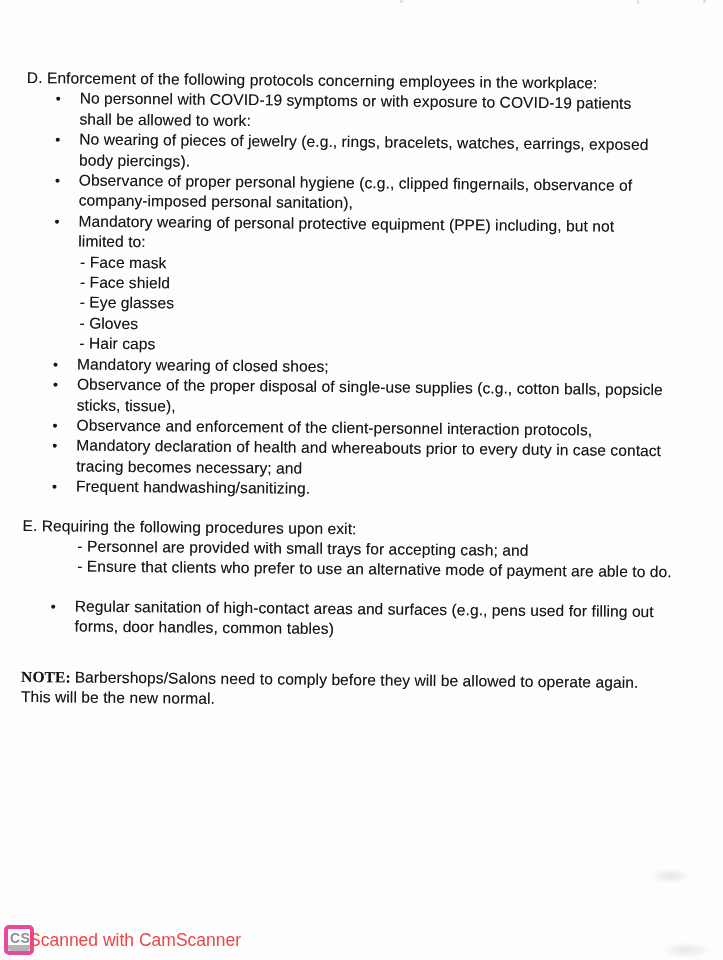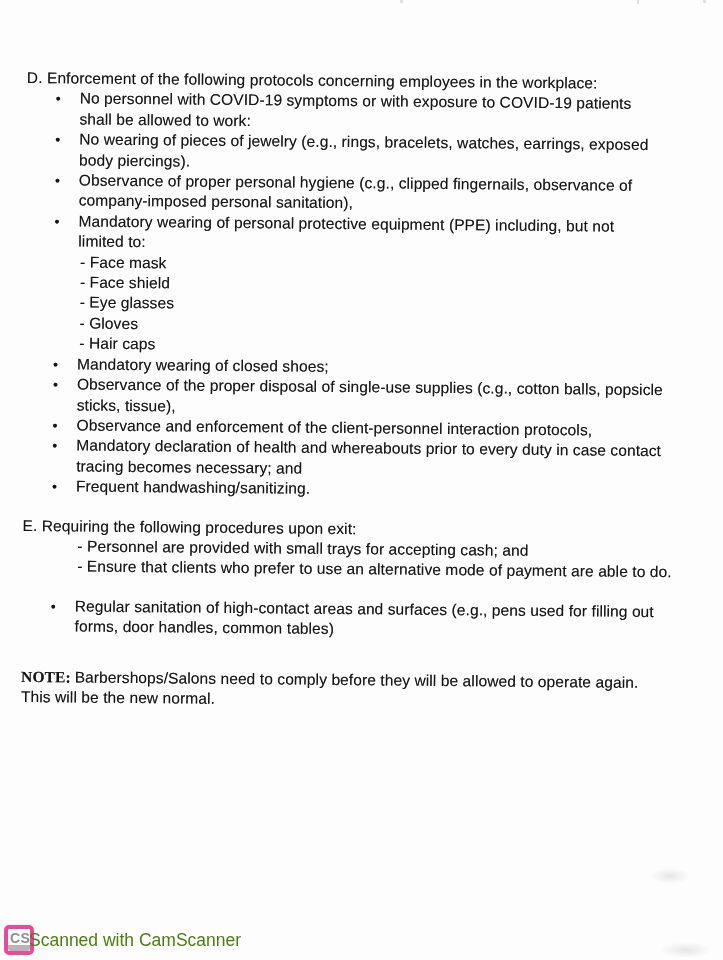--- a/index.html
+++ b/index.html
@@ -62,21 +62,21 @@
   }
   .cs-base {
     position: absolute; left: 0; right: 0; bottom: 0;
     height: 6px;
     background: #b5b5b5;
     border-radius: 0 0 3px 3px;
   }
   .wm-text {
     position: absolute; left: 25px; top: 6px;
     font-size: 17.5px;
-    color: #4d7c0f;
+    color: #ef4444;
     white-space: nowrap;
   }
 
   
   .speck {
     position: absolute;
     background: #c9c9c9;
     opacity: 0.55;
   }
   .speck.a { left: 400px; top: 0; width: 3px; height: 3px; }

